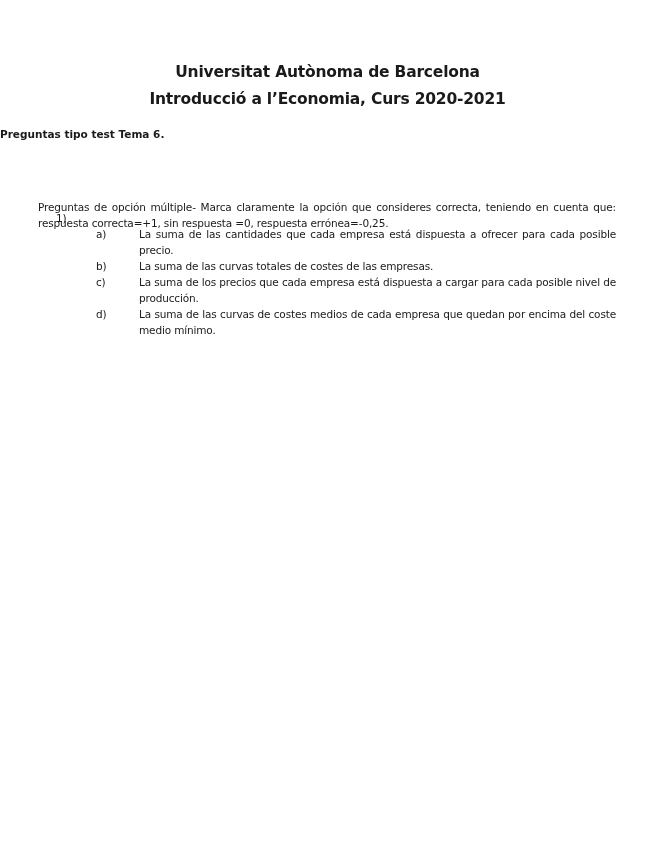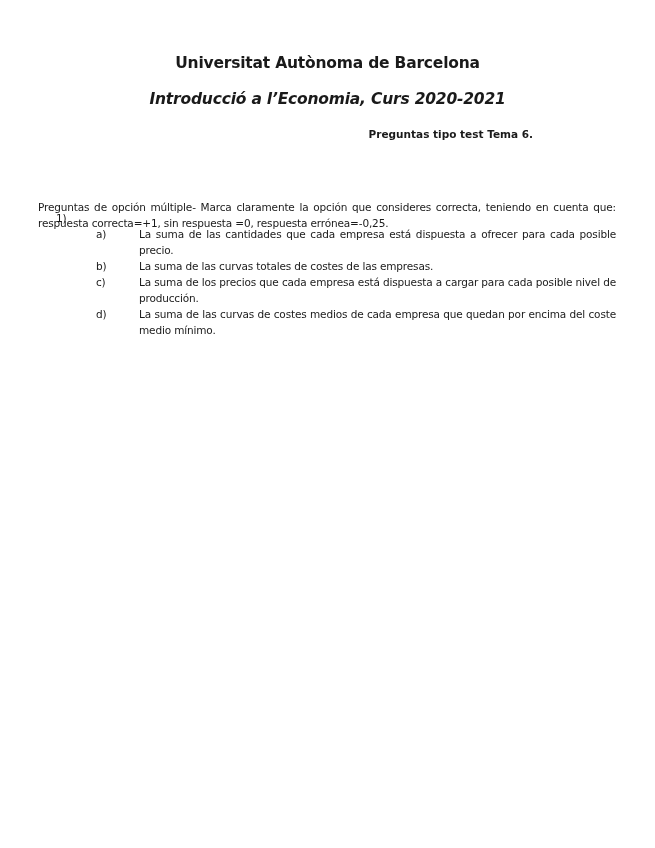--- a/index.html
+++ b/index.html
@@ -1,29 +1,29 @@
 <!DOCTYPE html>
 <html><head>
 <meta charset="utf-8">
 <style>
   html, body { margin: 0; padding: 0; background: #ffffff; }
   body {
     width: 655px; height: 848px; position: relative; overflow: hidden;
     font-family: "DejaVu Sans", sans-serif; color: #1a1a1a;
   }
   .title1 {
-    position: absolute; top: 54px; left: 0; width: 655px; text-align: center;
+    position: absolute; top: 63px; left: 0; width: 655px; text-align: center;
     font-size: 15.5px; font-weight: bold; letter-spacing: -0.2px;
   }
   .title2 {
     position: absolute; top: 90px; left: 0; width: 655px; text-align: center;
-    font-size: 15.5px; font-weight: bold; letter-spacing: -0.2px; font-style: italic;
+    font-size: 15.5px; font-weight: bold; letter-spacing: -0.2px;
   }
   .subtitle {
-    position: absolute; top: 128px; left: 0; width: 533px; text-align: right;
+    position: absolute; top: 128px; left: 0; width: 533px; text-align: left;
     font-size: 10.5px; font-weight: bold;
   }
   .instructions {
     position: absolute; top: 160px; left: 38px; width: 578px;
     font-size: 10.5px; line-height: 16px; text-align: justify; letter-spacing: -0.15px; margin-top: 39px;
   }
   .question {
     position: absolute; top: 210px; left: 56px; width: 560px;
     font-size: 10.5px; line-height: 16px; letter-spacing: -0.15px;
   }

